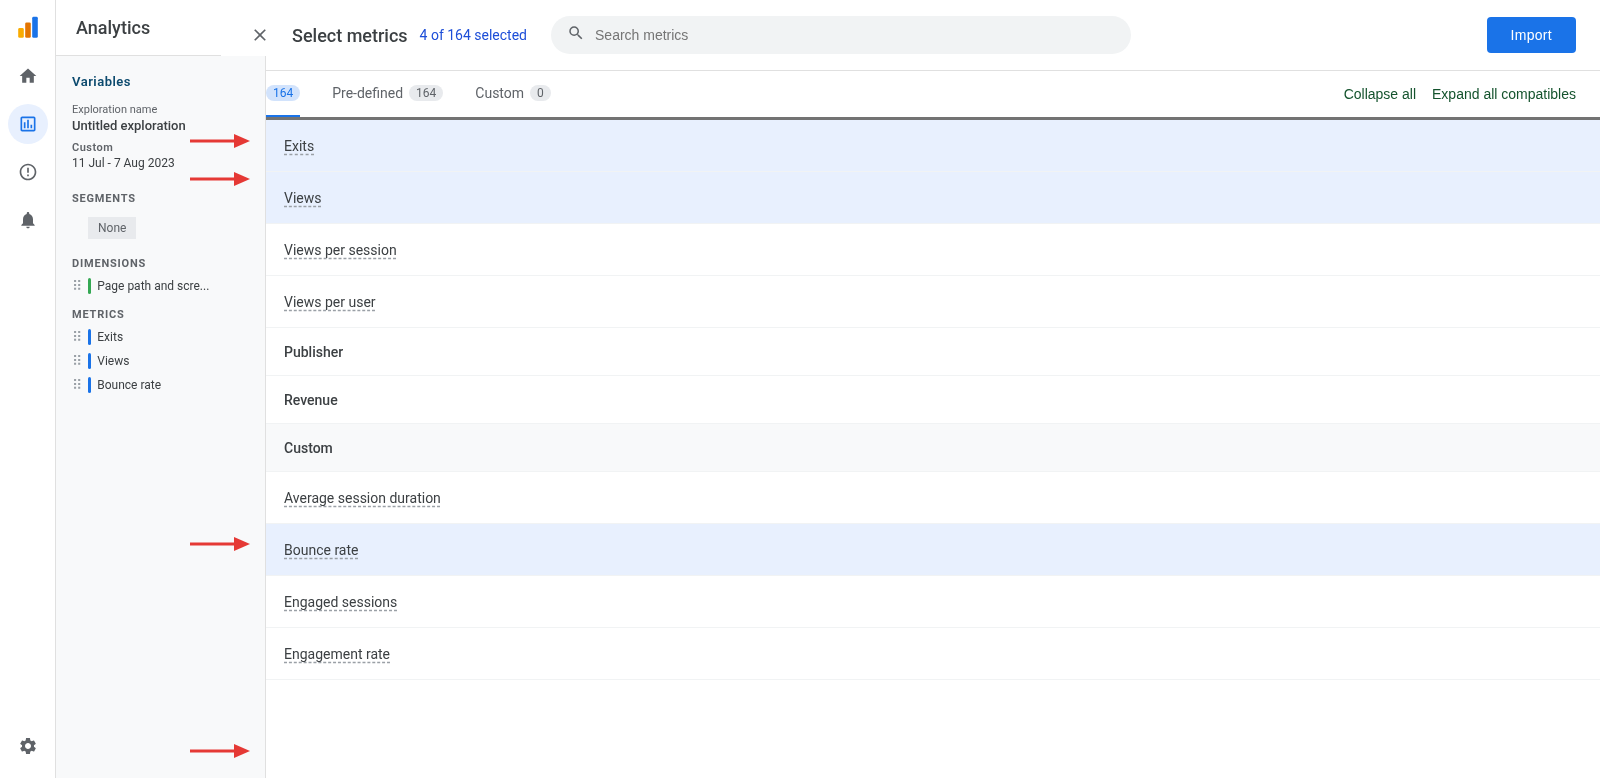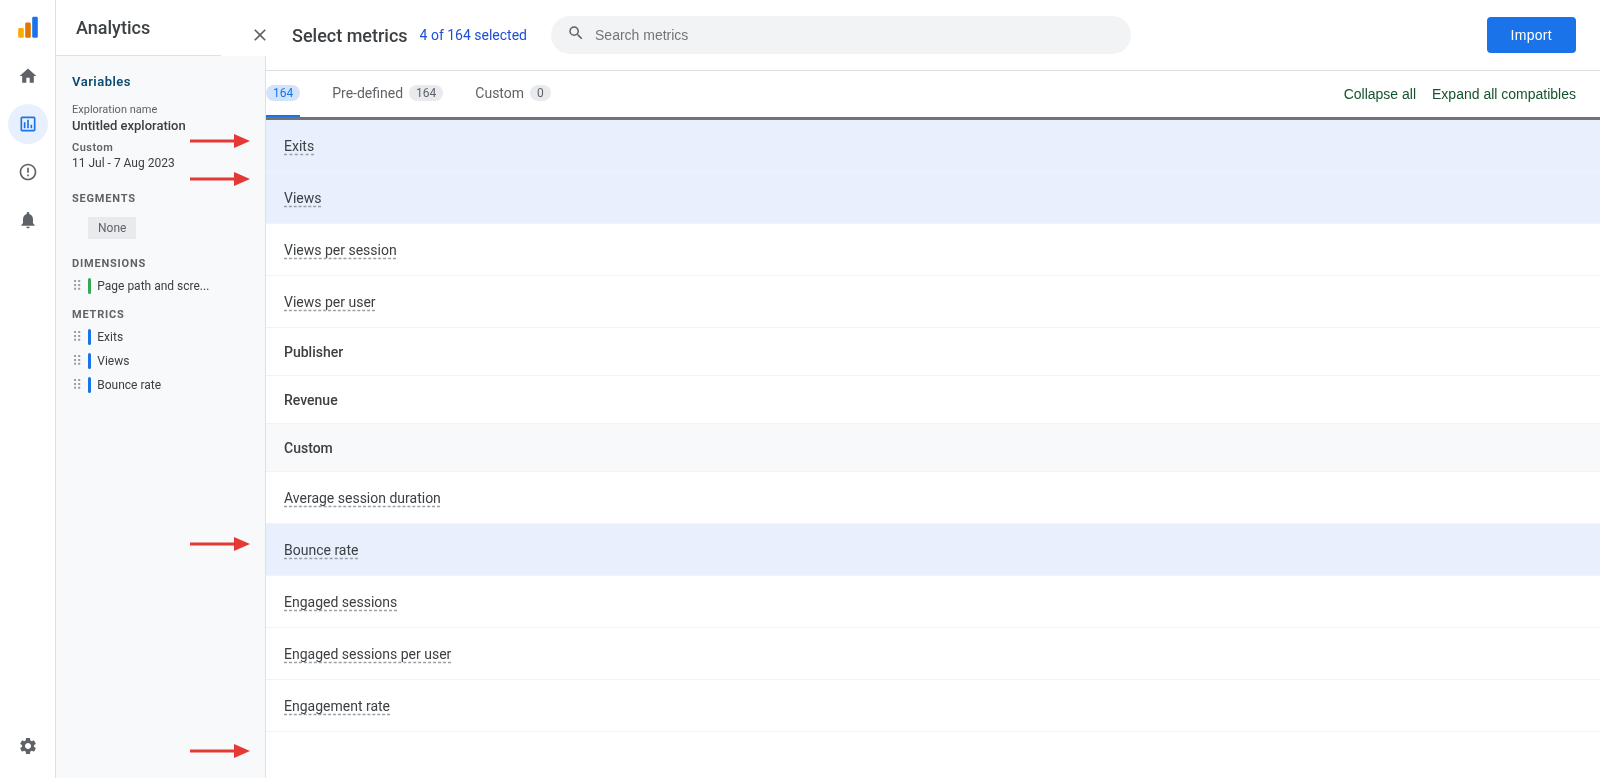--- a/index.html
+++ b/index.html
@@ -527,24 +527,20 @@
     <div class="list-item checked">
       <div class="checkbox checked"></div>
       <span class="item-label">Bounce rate</span>
     </div>
 
     <div class="list-item">
       <div class="checkbox"></div>
       <span class="item-label">Engaged sessions</span>
     </div>
 
-    <div class="list-item">
-      <div class="checkbox"></div>
-      <span class="item-label">Engaged sessions per user</span>
-    </div>
 
     <div class="list-item">
       <div class="checkbox"></div>
       <span class="item-label">Engagement rate</span>
     </div>
 
   </div>
 </div>
 
 </body></html>

